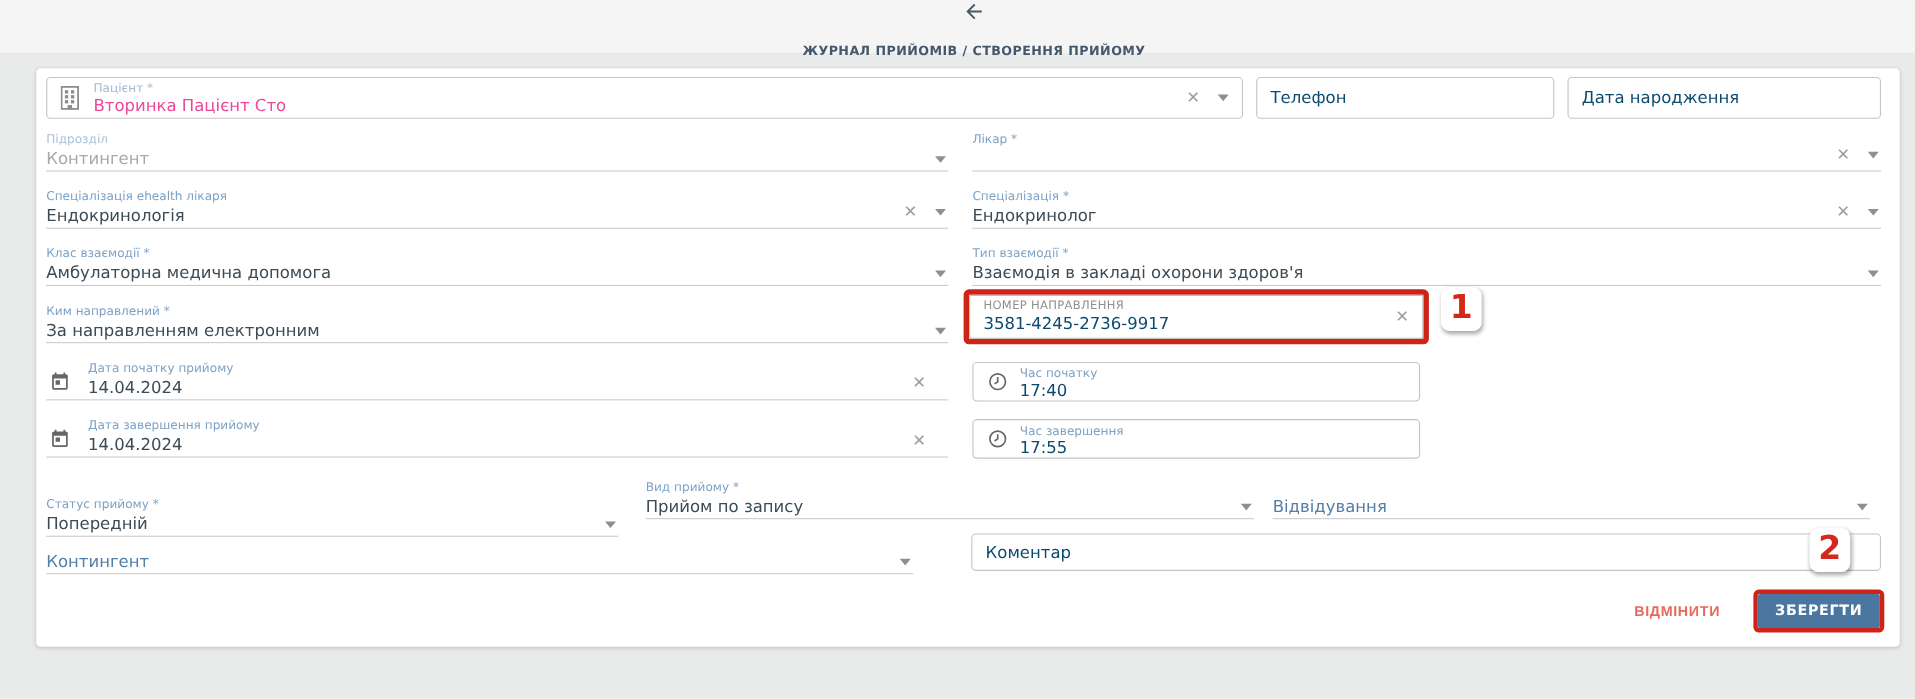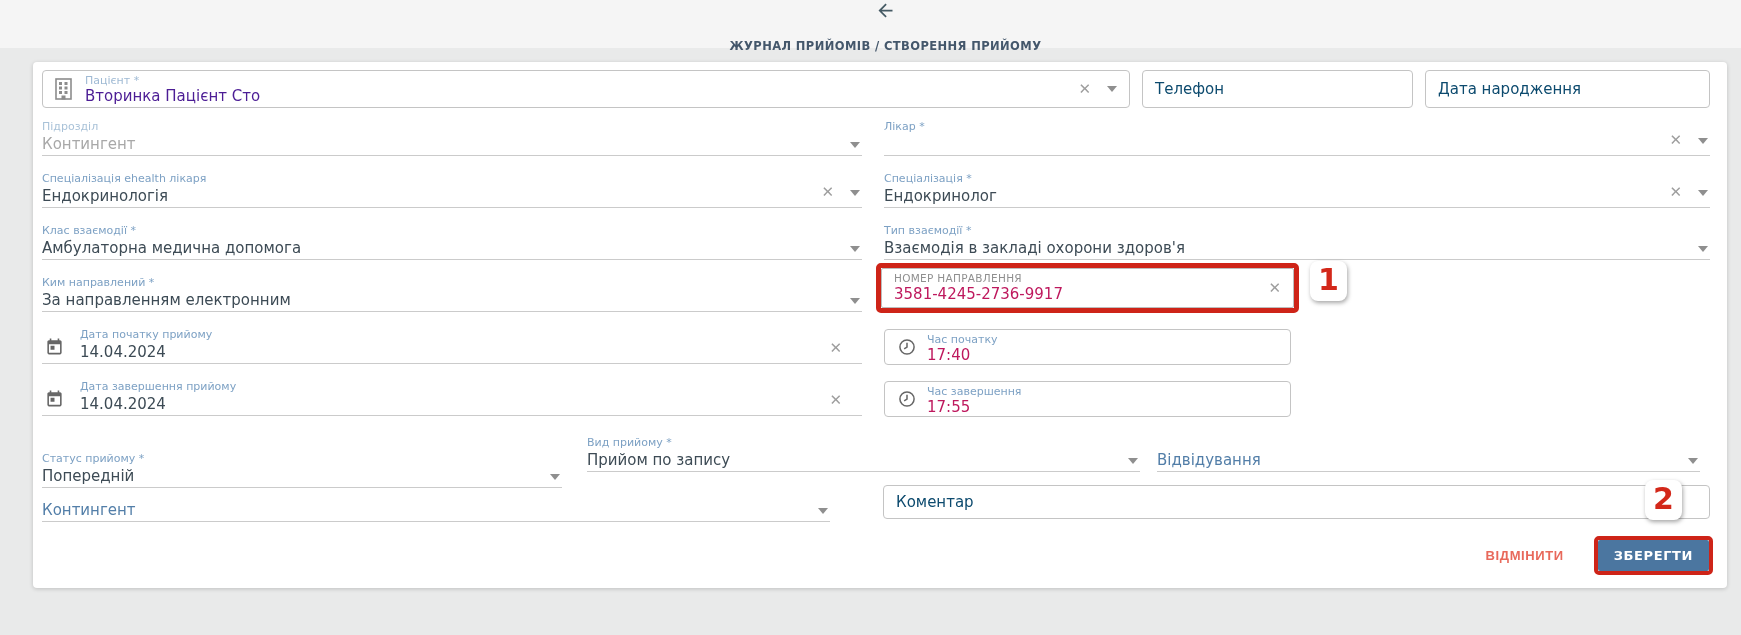--- a/index.html
+++ b/index.html
@@ -23,23 +23,23 @@
     position:absolute;left:33px;top:62px;width:1694px;height:526px;
     background:#ffffff;border-radius:4px;
     box-shadow:0 1px 4px rgba(0,0,0,.18);
   }
   
   .obox{
     position:absolute;box-sizing:border-box;background:#fff;
     border:1px solid #c4c4c4;border-radius:4px;
   }
   .obox .lbl{position:absolute;left:12px;top:3px;font-size:11px;color:#7da1c4;line-height:13px;white-space:nowrap;}
-  .obox .val{position:absolute;left:12px;top:16px;font-size:15px;color:#be185d;line-height:18px;white-space:nowrap;}
+  .obox .val{position:absolute;left:12px;top:16px;font-size:15px;color:#0c4a6e;line-height:18px;white-space:nowrap;}
   .obox.disabled .lbl{color:#9fbad4;}
-  .obox.disabled .val{color:#4c1d95;}
+  .obox.disabled .val{color:#ec4899;}
   .obox .ph{position:absolute;left:12px;top:0;bottom:0;display:flex;align-items:center;font-size:15px;color:#0c4a6e;white-space:nowrap;}
   .obox .controls{position:absolute;right:12px;top:0;bottom:0;display:flex;align-items:center;gap:16px;}
   .obox.withicon .lbl{left:42px;}
   .obox.withicon .val{left:42px;}
   .box-icon{position:absolute;left:12px;top:0;bottom:0;display:flex;align-items:center;}
   
   .uf{
     position:absolute;height:36px;box-sizing:border-box;
     border-bottom:1px solid #cbcbcb;cursor:pointer;
   }

